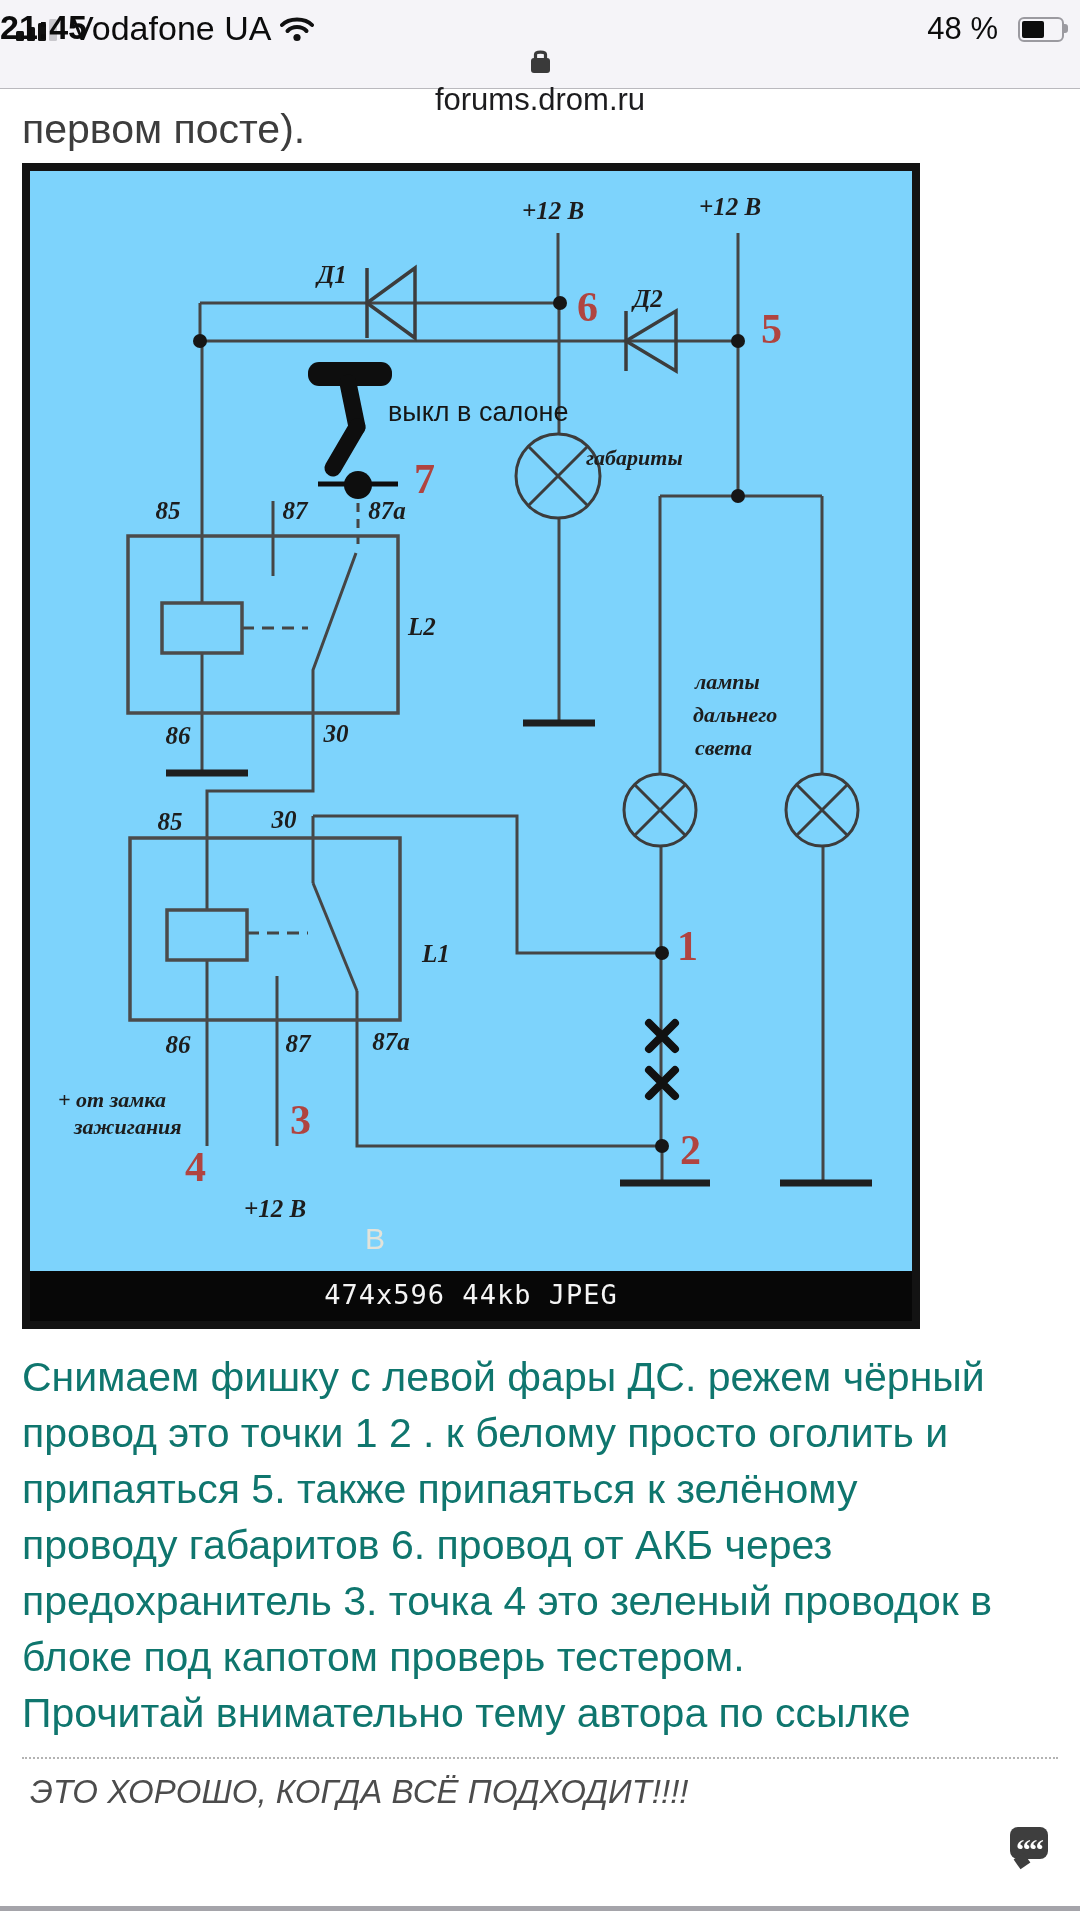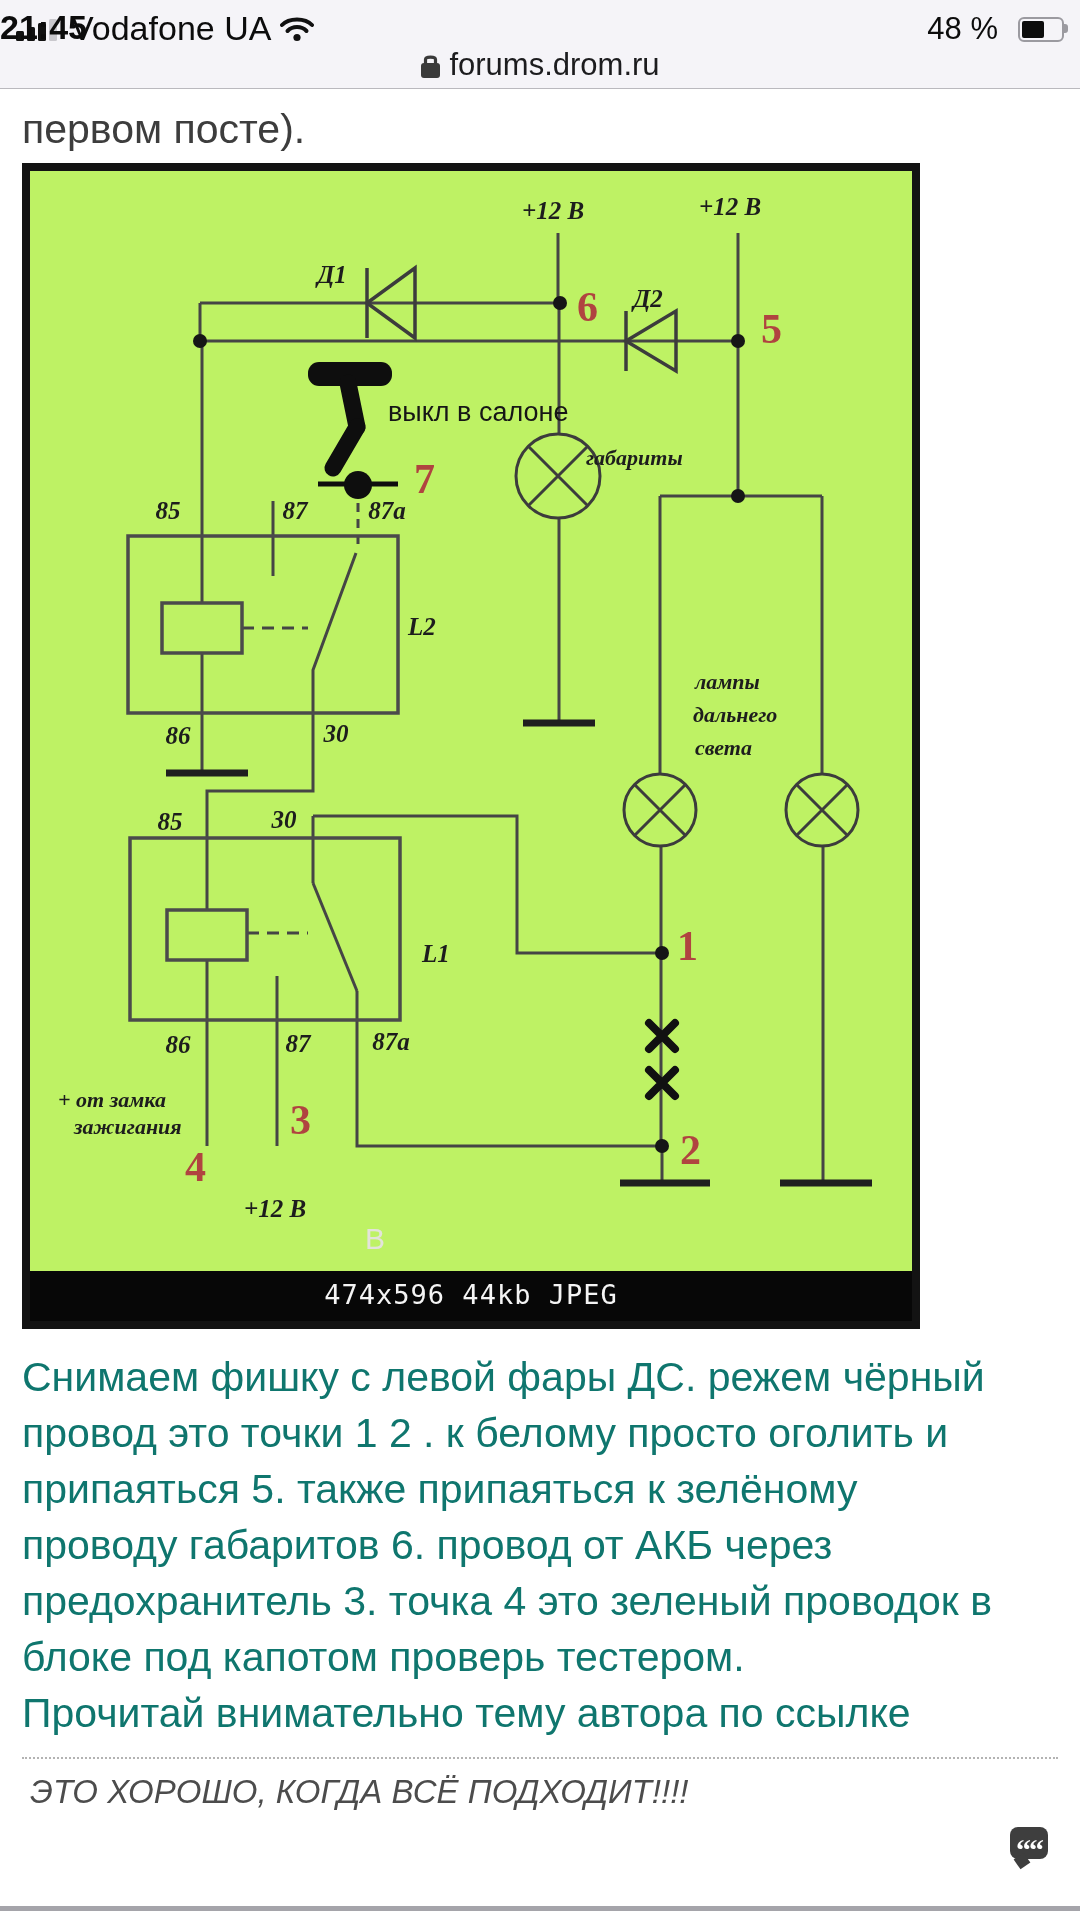--- a/index.html
+++ b/index.html
@@ -10,28 +10,28 @@
   .statusbar{height:88px;background:#f5f4f8;border-bottom:1px solid #bab9be;position:relative;}
   .sb-left{position:absolute;left:16px;top:9px;display:flex;align-items:center;gap:9px;}
   .carrier{font-size:34px;color:#0c0c0c;}
   .sb-time{position:absolute;left:0;right:0;top:8px;
            font-size:34px;font-weight:700;color:#0c0c0c;}
   .sb-right{position:absolute;right:16px;top:11px;display:flex;align-items:center;gap:20px;}
   .batt-pct{font-size:31px;color:#0c0c0c;}
   .battery{width:42px;height:21px;border:2px solid #9b9aa0;border-radius:6px;position:relative;}
   .battery .fill{position:absolute;left:2px;top:2px;bottom:2px;width:52%;background:#0c0c0c;border-radius:2px;}
   .battery .nub{position:absolute;right:-6px;top:5px;width:4px;height:9px;background:#9b9aa0;border-radius:0 3px 3px 0;}
-  .sb-url{position:absolute;left:0;right:0;top:47px;display:flex;justify-content:center;align-items:center;gap:8px;}
+  .sb-url{position:absolute;left:0;right:0;top:47px;display:flex;justify-content:center;align-items:center;gap:8px;flex-direction:column;}
   .url-text{font-size:31px;color:#1c1c1e;}
 
   
   .intro{padding:14px 24px 0 22px;font-size:41px;line-height:52px;color:#3d3d3d;}
 
   
-  .photo{margin:8px 0 0 22px;width:898px;box-sizing:border-box;border:8px solid #131313;background:#bef264;}
+  .photo{margin:8px 0 0 22px;width:898px;box-sizing:border-box;border:8px solid #131313;background:#7dd3fc;}
   .draw{width:882px;height:1100px;position:relative;}
   .draw svg{position:absolute;left:0;top:0;}
   .caption{background:#070707;color:#f4f4f4;text-align:center;
            font-family:"DejaVu Sans Mono",monospace;font-size:27px;line-height:34px;
            padding:7px 0 9px 0;letter-spacing:1px;}
 
   
   .hand{font-family:"Liberation Serif",serif;font-style:italic;font-weight:bold;
         font-size:25px;fill:#1d1d1d;}
   .hand-sm{font-family:"Liberation Serif",serif;font-style:italic;font-weight:bold;

